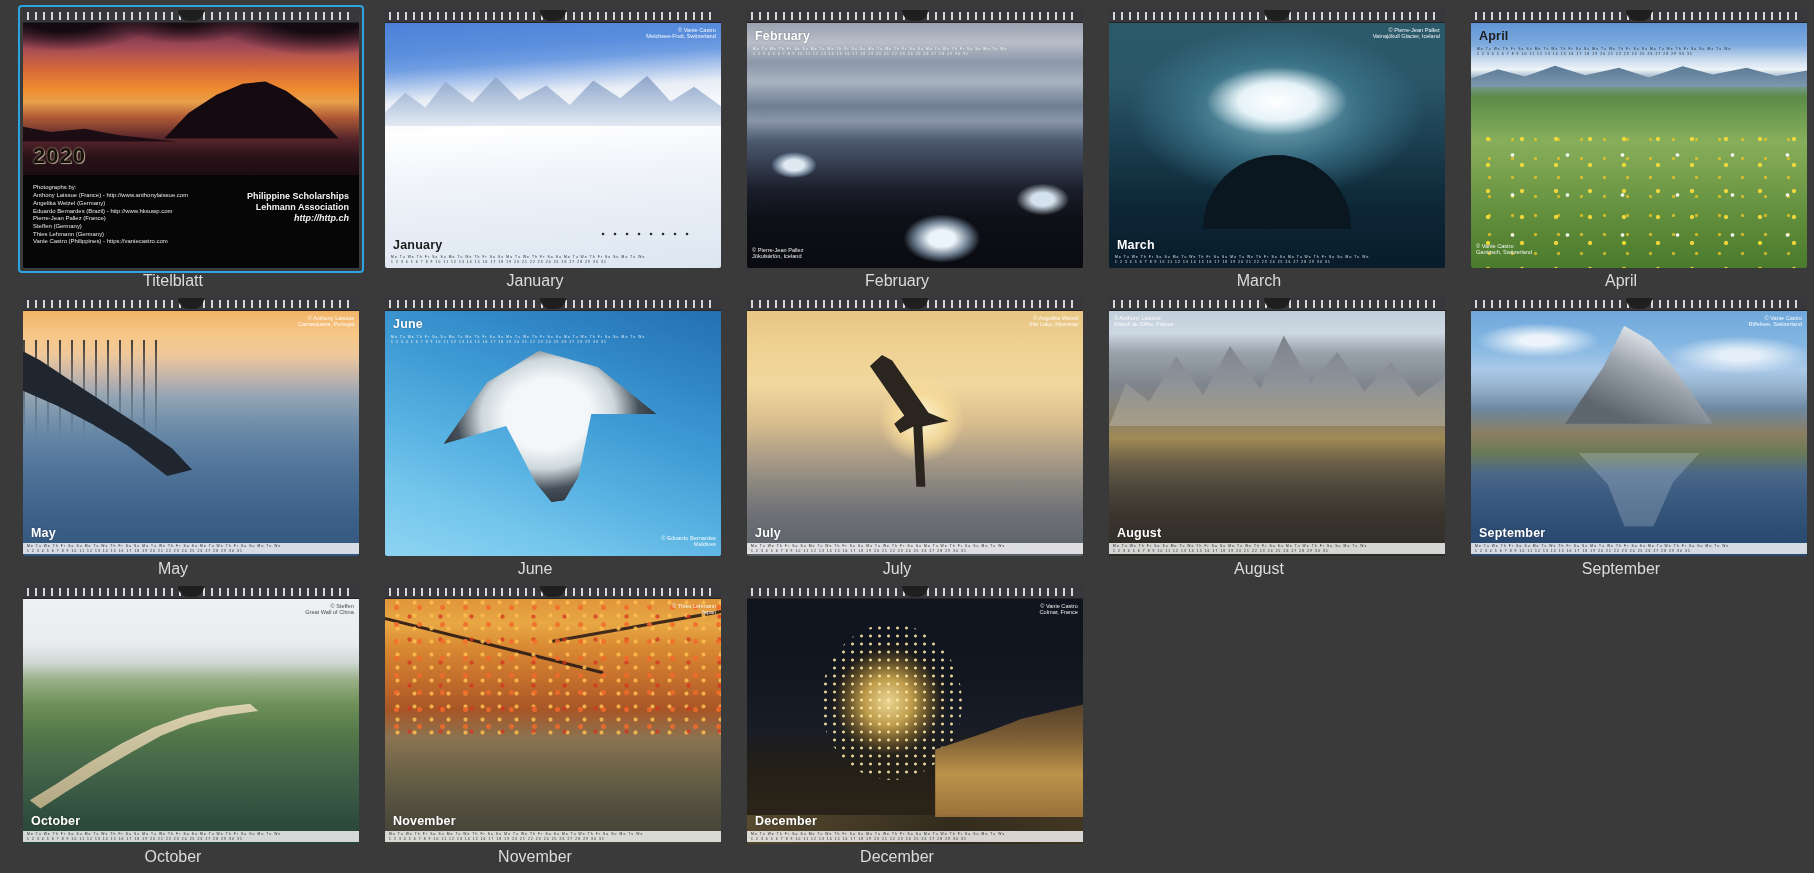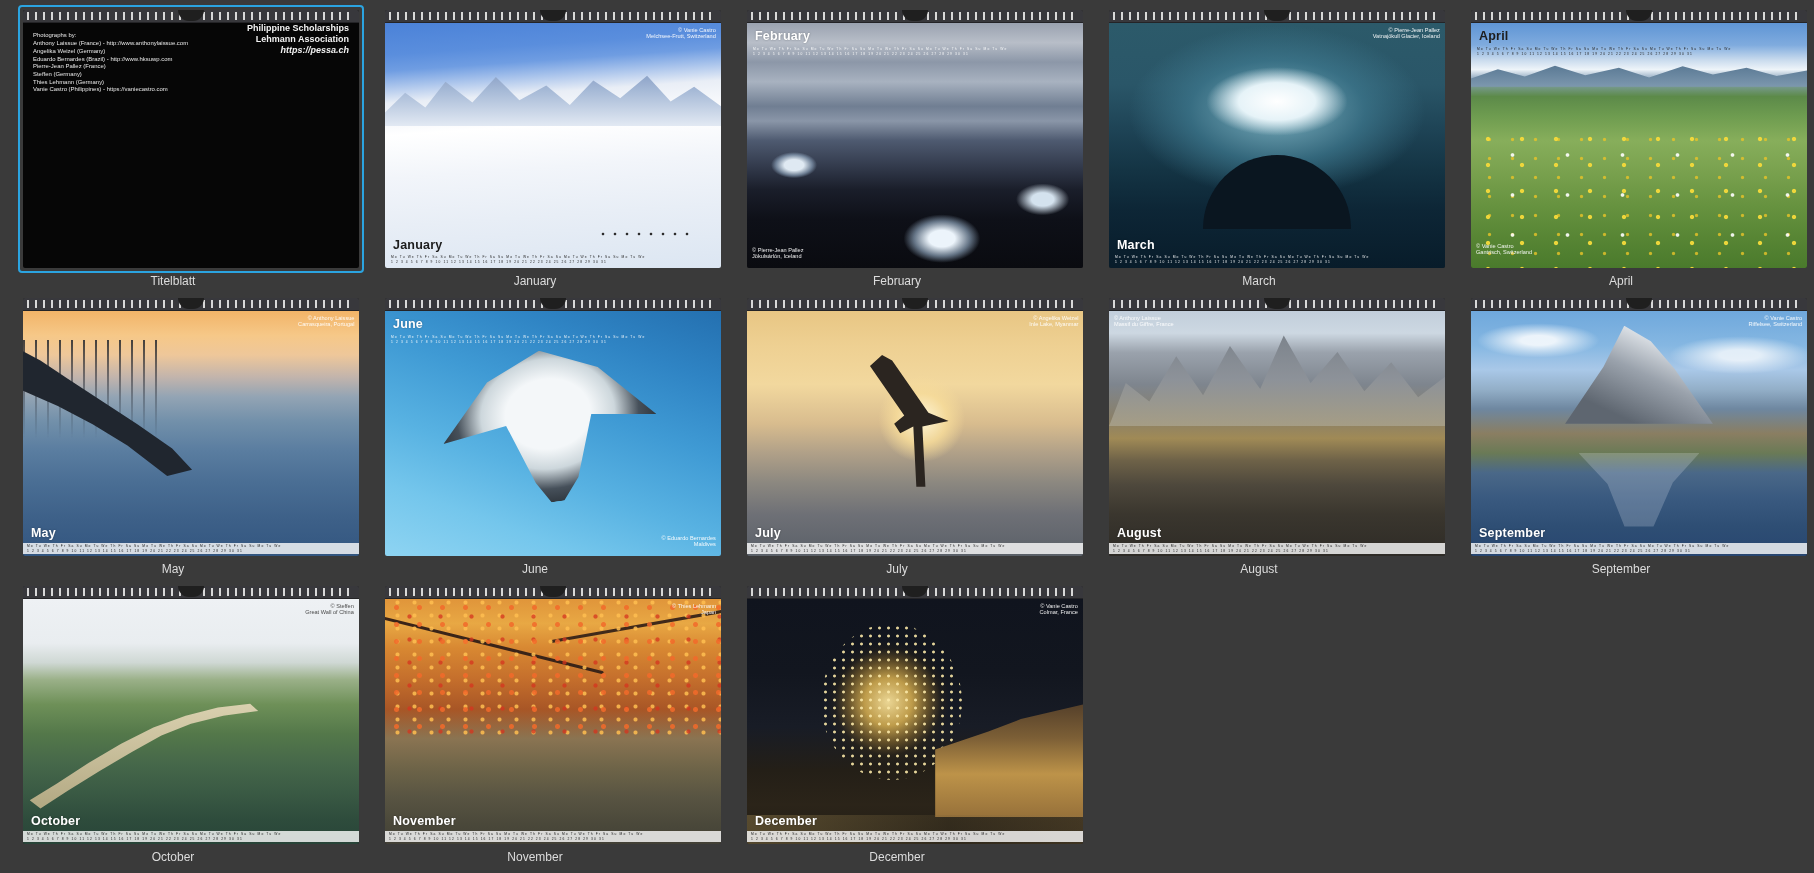--- a/index.html
+++ b/index.html
@@ -30,21 +30,21 @@
   .binding::after{
     content:"";position:absolute;left:4px;right:4px;top:2px;height:8px;
     background:repeating-linear-gradient(90deg,#d8d8d8 0 2px,rgba(0,0,0,0) 2px 8px);
   }
   .notch{
     position:absolute;left:50%;top:0;transform:translateX(-50%);
     width:26px;height:11px;background:#1f1f1f;border-radius:0 0 13px 13px;z-index:3;
   }
   .photo{position:relative;height:245px;overflow:hidden}
   .caption{
-    margin-top:6px;height:14px;text-align:center;font-size:12px;
+    margin-top:6px;height:14px;text-align:center;font-size:16px;
     color:var(--caption);line-height:14px;
   }
   
   .month{position:absolute;font-size:12.5px;font-weight:600;letter-spacing:.2px;z-index:2}
   .month.light{color:#fff;text-shadow:0 0 2px rgba(0,0,0,.35)}
   .month.dark{color:#1d1d1d}
   .m-tl{top:6px;left:8px}
   .m-bl{bottom:16px;left:8px}
   
   .strip{position:absolute;left:0;right:0;z-index:2;overflow:hidden;white-space:nowrap}
@@ -87,21 +87,21 @@
     position:absolute;left:10px;bottom:6px;font-size:22px;font-weight:700;color:#151008;
     text-shadow:0 0 2px rgba(255,240,210,.85),1px 1px 0 rgba(255,240,210,.5);letter-spacing:1px;
   }
   .cover-body{position:relative;height:93px;background:#060606}
   .cover-credits{
     position:absolute;left:10px;top:8px;color:#e8e8e8;font-size:7px;line-height:9px;
     transform:scale(.85);transform-origin:0 0;white-space:nowrap;
   }
   .cover-credits div:first-child{margin-bottom:1px}
   .cover-org{
-    position:absolute;right:10px;top:0;color:#f2f2f2;text-align:right;
+    position:absolute;right:10px;top:16px;color:#f2f2f2;text-align:right;
     font-size:9px;line-height:11px;font-weight:600;
   }
   .cover-org .it{font-style:italic;font-weight:600}
 
   
   .ph-jan{background:linear-gradient(176deg,#4b82d8 0%,#5a8edd 12%,#6f9de2 18%,#e9eef6 30%,#ffffff 42%,#f2f5fa 58%,#e8eef6 76%,#dce6f2 100%)}
   .jan-mtn{
     position:absolute;top:17%;left:0;width:100%;height:25%;
     background:linear-gradient(180deg,#7d95bf 0%,#a9bcd8 45%,#e2e9f3 100%);
     clip-path:polygon(0 78%,6% 46%,12% 70%,18% 28%,26% 62%,33% 20%,40% 58%,48% 34%,55% 66%,62% 26%,70% 55%,78% 18%,85% 60%,92% 36%,100% 68%,100% 100%,0 100%);
@@ -240,35 +240,40 @@
 <body>
 
 <div class="grid">
 
   <div class="cell selected">
     <div class="page-outer">
       <div class="page cover-page">
         <div class="binding">
             <div class="notch"></div>
           </div>
+        <div class="cover-photo">
+          <div class="cover-ridge"></div>
+          <div class="cover-mtn"></div>
+          <div class="cover-year">2020</div>
+        </div>
         <div class="cover-body">
           <div class="cover-credits">
             <div>Photographs by:</div>
             <div>Anthony Laissue (France)  - http://www.anthonylaissue.com</div>
             <div>Angelika Weizel (Germany)</div>
             <div>Eduardo Bernardes (Brazil) - http://www.hksuwp.com</div>
             <div>Pierre-Jean Pallez (France)</div>
             <div>Steffen (Germany)</div>
             <div>Thies Lehmann (Germany)</div>
             <div>Vanie Castro (Philippines) - https://vaniecastro.com</div>
           </div>
           <div class="cover-org">
             <div>Philippine Scholarships</div>
             <div>Lehmann Association</div>
-            <div class="it">https://pessa.ch</div>
+            <div class="it">http://http.ch</div>
           </div>
         </div>
       </div>
     </div>
     <div class="caption">Titelblatt</div>
   </div>
 
   <div class="cell">
     <div class="page-outer">
       <div class="page">

